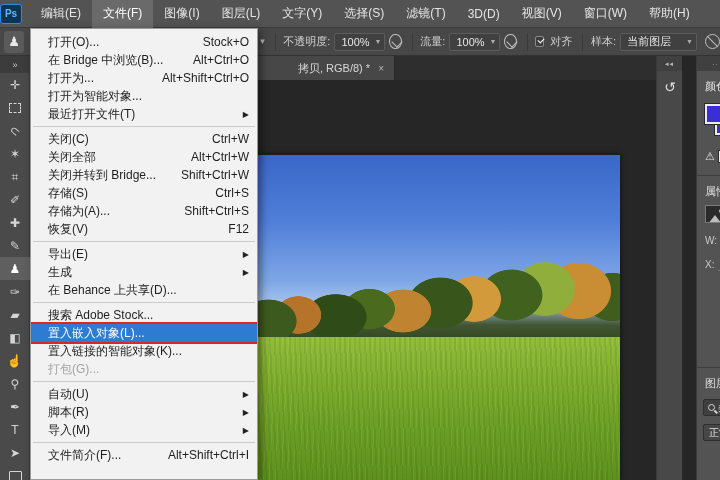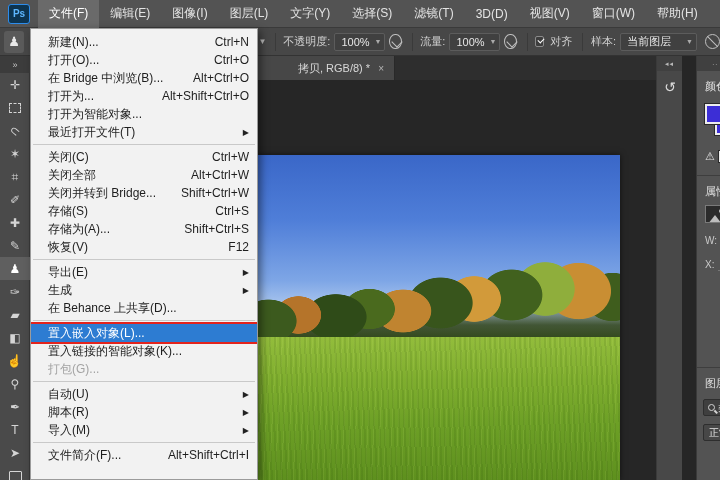--- a/index.html
+++ b/index.html
@@ -3,21 +3,21 @@
 <meta charset="utf-8">
 <style>
   * { margin:0; padding:0; box-sizing:border-box; }
   html,body { width:720px; height:480px; overflow:hidden; background:#262626;
     font-family:"Liberation Sans", sans-serif; }
   .app { position:relative; width:720px; height:480px; background:#262626; overflow:hidden; }
 
   
   .menubar { position:absolute; left:0; top:0; width:720px; height:28px;
     background:#535353; display:flex; align-items:center; z-index:30; border-bottom:1px solid #3a3a3a; }
-  .ps-logo { width:22px; height:20px; margin:0 8px 0 8px; background:#0d3450; border:1px solid #2d8ceb;
+  .ps-logo { width:22px; height:20px; margin:0 8px 0 0; background:#0d3450; border:1px solid #2d8ceb;
     border-radius:3px; color:#5eb7ff; font-size:10px; font-weight:bold; display:flex;
     align-items:center; justify-content:center; }
   .mb-items { display:flex; height:28px; align-items:stretch; }
   .mb-item { padding:0 11px; display:flex; align-items:center; color:#e4e4e4; font-size:12px; cursor:default; }
   .mb-item.active { background:#6a6a6a; color:#ffffff; }
 
   
   .optionsbar { position:absolute; left:0; top:28px; width:720px; height:28px; background:#474747;
     border-bottom:1px solid #333; display:flex; align-items:center; z-index:5; color:#cfcfcf; font-size:11px; }
   .tool-preview { width:26px; height:22px; margin-left:4px; background:#5a5a5a; border-radius:3px;
@@ -145,22 +145,22 @@
     white-space:nowrap; font-size:10px; color:#e2e2e2; }
 </style>
 </head>
 <body>
 
 <div class="app">
 
   <div class="menubar">
     <div class="ps-logo">Ps</div>
     <div class="mb-items">
+        <div class="mb-item">编辑(E)</div>
         <div class="mb-item active">文件(F)</div>
-        <div class="mb-item">编辑(E)</div>
         <div class="mb-item">图像(I)</div>
         <div class="mb-item">图层(L)</div>
         <div class="mb-item">文字(Y)</div>
         <div class="mb-item">选择(S)</div>
         <div class="mb-item">滤镜(T)</div>
         <div class="mb-item">3D(D)</div>
         <div class="mb-item">视图(V)</div>
         <div class="mb-item">窗口(W)</div>
         <div class="mb-item">帮助(H)</div>
       </div>
@@ -235,28 +235,23 @@
         <div class="tool">T</div>
         <div class="tool">➤</div>
         <div class="tool">
           <span class="solidbox"></span>
         </div>
       </div>
   </div>
 
   <div class="dropdown">
       <div class="mi">
-        <span class="mi-label">新建(N)...</span>
-        <span class="mi-gap"></span>
-        <span class="mi-short">Ctrl+N</span>
-      </div>
-      <div class="mi">
         <span class="mi-label">打开(O)...</span>
         <span class="mi-gap"></span>
-        <span class="mi-short">Ctrl+O</span>
+        <span class="mi-short">Stock+O</span>
       </div>
       <div class="mi">
         <span class="mi-label">在 Bridge 中浏览(B)...</span>
         <span class="mi-gap"></span>
         <span class="mi-short">Alt+Ctrl+O</span>
       </div>
       <div class="mi">
         <span class="mi-label">打开为...</span>
         <span class="mi-gap"></span>
         <span class="mi-short">Alt+Shift+Ctrl+O</span>
@@ -310,20 +305,24 @@
       <div class="mi">
         <span class="mi-label">生成</span>
         <span class="mi-gap"></span>
         <span class="mi-arrow">▶</span>
       </div>
       <div class="mi">
         <span class="mi-label">在 Behance 上共享(D)...</span>
         <span class="mi-gap"></span>
       </div>
       <div class="msep"></div>
+      <div class="mi">
+        <span class="mi-label">搜索 Adobe Stock...</span>
+        <span class="mi-gap"></span>
+      </div>
       <div class="mi hl">
         <span class="mi-label">置入嵌入对象(L)...</span>
         <span class="mi-gap"></span>
       </div>
       <div class="mi">
         <span class="mi-label">置入链接的智能对象(K)...</span>
         <span class="mi-gap"></span>
       </div>
       <div class="mi dis">
         <span class="mi-label">打包(G)...</span>

